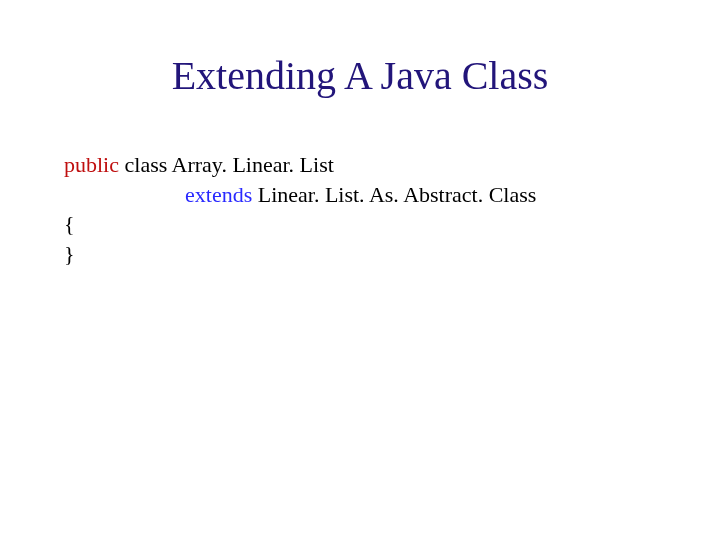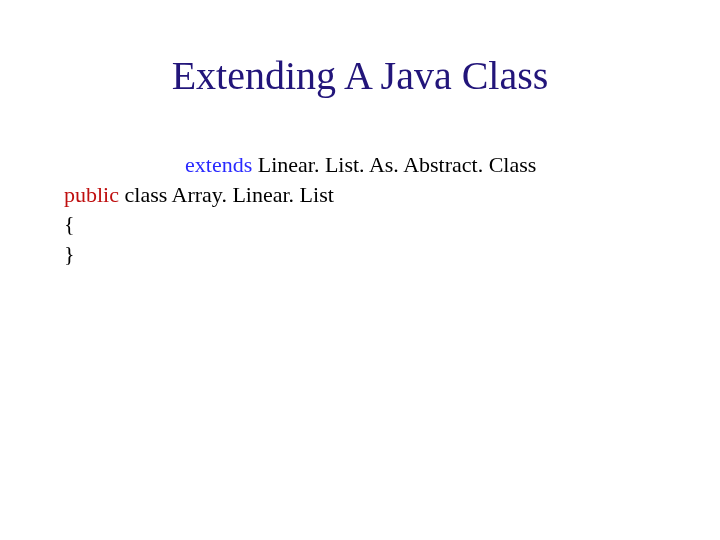--- a/index.html
+++ b/index.html
@@ -44,18 +44,18 @@
   .kw-public { color: #bf0f0f; }
   .kw-extends { color: #2a2aff; }
 </style>
 </head>
 <body>
 
 <div class="slide">
   <div class="title">Extending A Java Class</div>
 
   <div class="body">
+    <div class="line"><span class="kw-public">public</span><span> class Array. Linear. List</span></div>
     <div class="line"><span>                      </span><span class="kw-extends">extends</span><span> Linear. List. As. Abstract. Class</span></div>
-    <div class="line"><span class="kw-public">public</span><span> class Array. Linear. List</span></div>
     <div class="line">{</div>
     <div class="line">}</div>
   </div>
 </div>
 
 </body></html>

